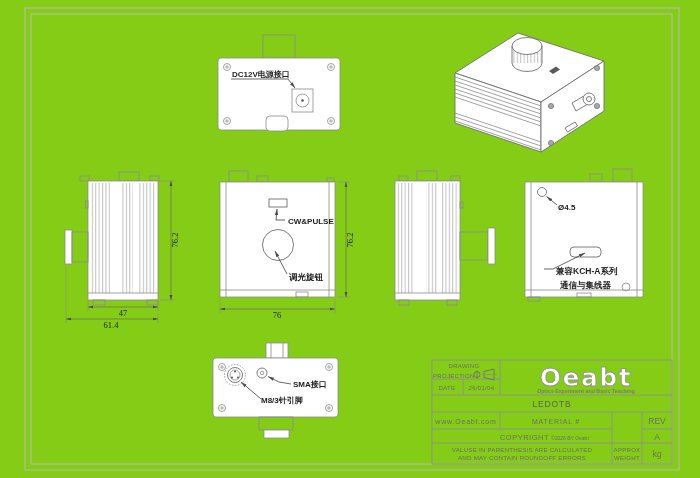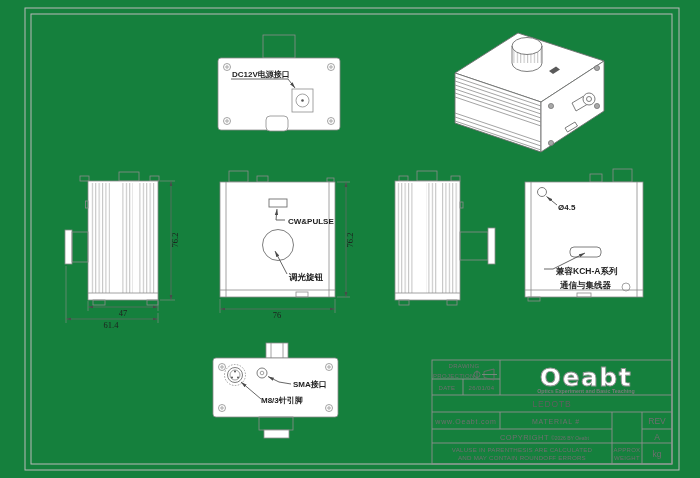--- a/index.html
+++ b/index.html
@@ -1,16 +1,16 @@
 <!DOCTYPE html>
 <html><head>
 <meta charset="utf-8">
 <style>
   html,body{margin:0;padding:0;background:#fff;}
-  .sheet{position:relative;width:700px;height:478px;background:#15803d;overflow:hidden;
+  .sheet{position:relative;width:700px;height:478px;background:#84cc16;overflow:hidden;
          font-family:"Liberation Sans",sans-serif;}
   svg{display:block;}
   .ln   {fill:none;stroke:#8c8c8c;stroke-width:0.8;}
   .lnd  {fill:none;stroke:#6f6f6f;stroke-width:0.9;}
   .frame{fill:none;stroke:#b9b9b9;stroke-width:1;}
   .fw   {fill:#ffffff;}
   .tbl  {stroke:#8e8e8e;stroke-width:0.9;fill:none;}
   .dimln{stroke:#6a6a6a;stroke-width:0.7;fill:none;}
   .ext  {stroke:#8f8f8f;stroke-width:0.6;fill:none;}
   .ldr  {stroke:#3f3f3f;stroke-width:0.8;fill:none;}

